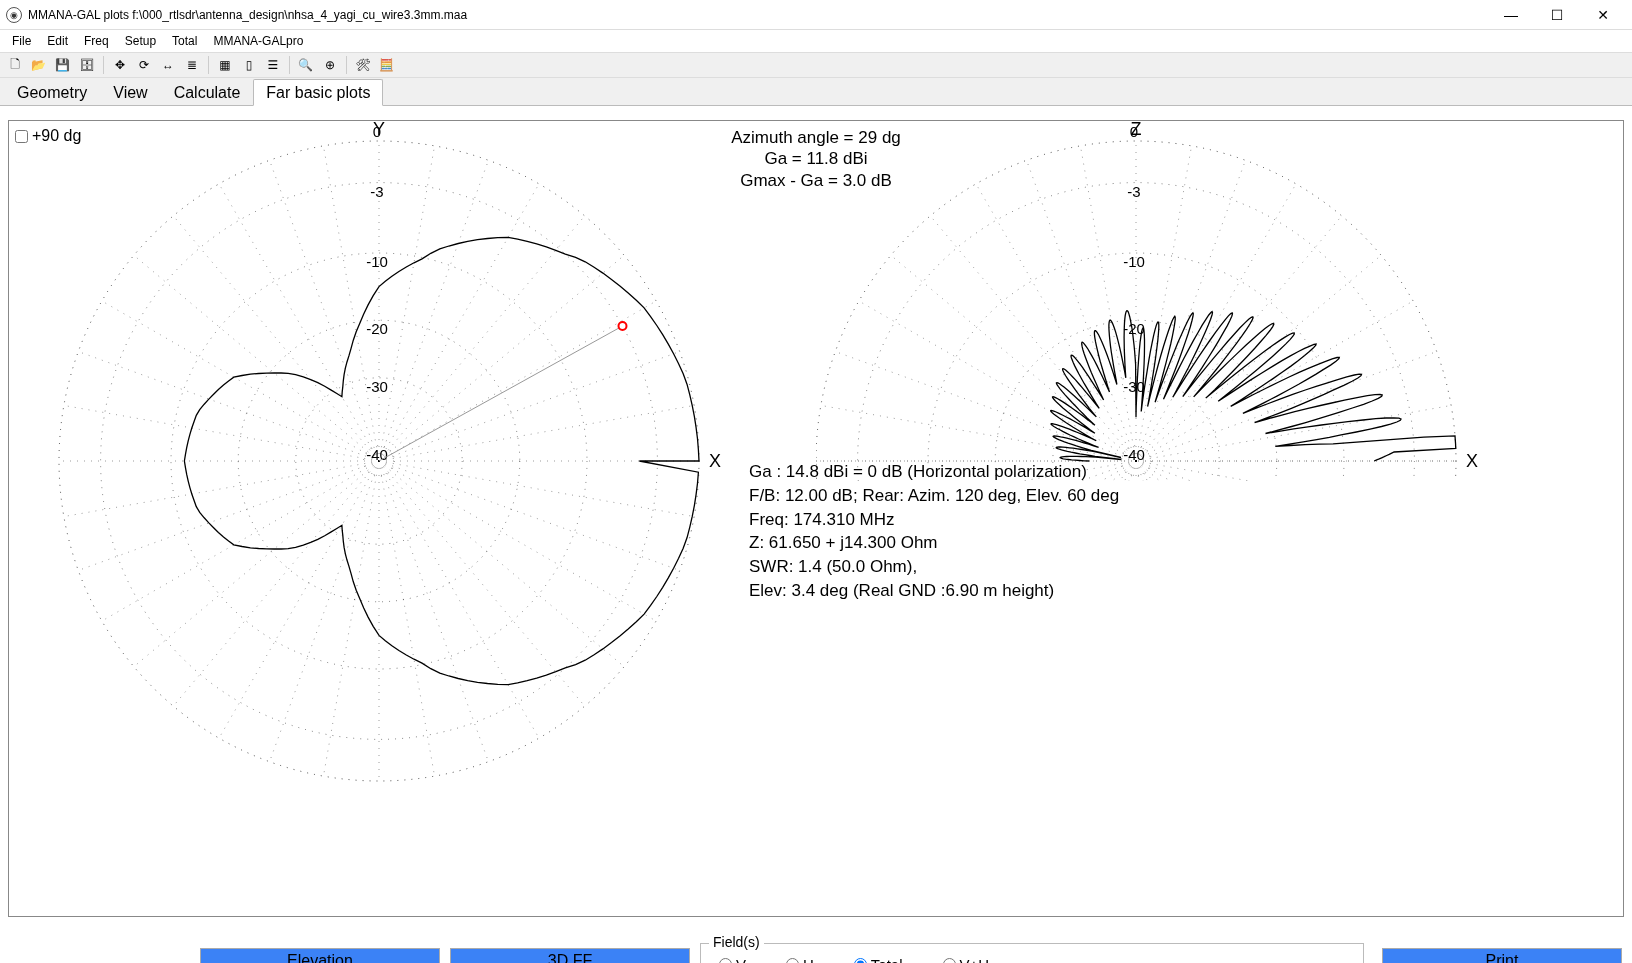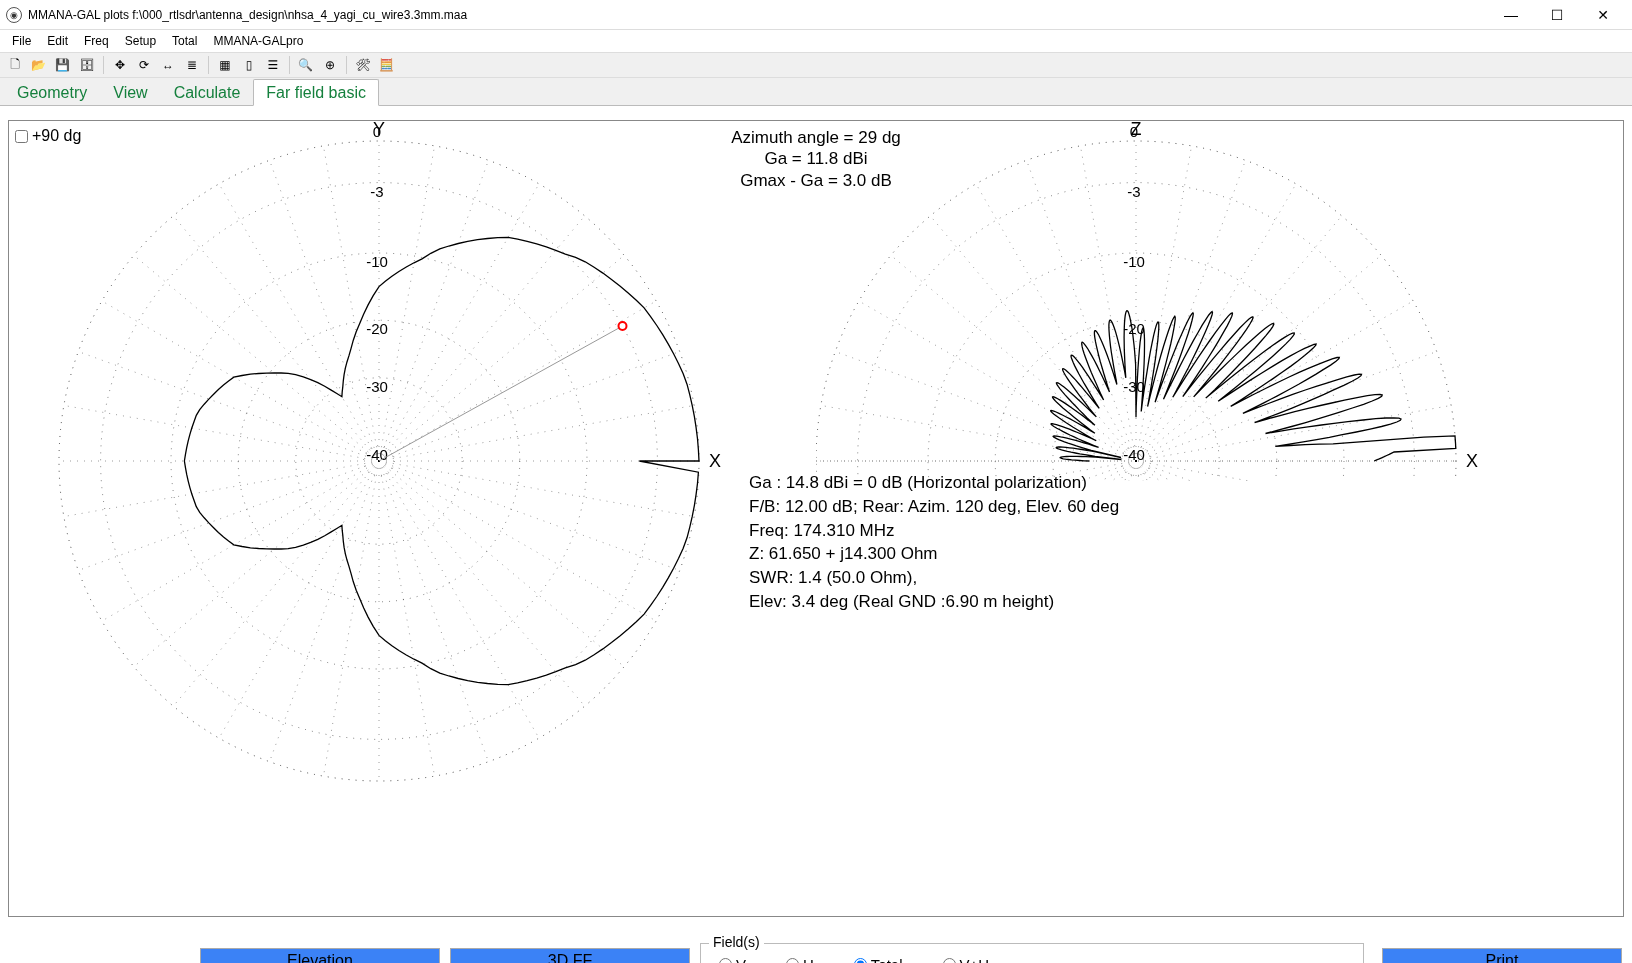--- a/index.html
+++ b/index.html
@@ -82,21 +82,21 @@
     padding-left: 4px;
   }
   .main-tab {
     padding: 4px 12px;
     font-size: 16px;
     cursor: default;
     border: 1px solid transparent;
     border-bottom: none;
     position: relative;
     top: 1px;
-    color: #15803d;
+    color: #000000;
   }
   .main-tab.active {
     background: #fff;
     border-color: #bbb;
     border-bottom: 1px solid #fff;
     border-radius: 2px 2px 0 0;
   }
 
   
   .plot-area {
@@ -133,21 +133,21 @@
     top: 6px;
     left: 50%;
     transform: translateX(-50%);
     text-align: center;
     font-size: 17px;
     line-height: 1.25;
   }
 
   .result-text {
     position: absolute;
-    top: 350px;
+    top: 339px;
     left: 740px;
     font-size: 17px;
     line-height: 1.4;
   }
 
   svg.polar { display: block; }
 
   
   .bottom-bar {
     height: 60px;
@@ -245,21 +245,21 @@
     <div class="tool-btn">⊕</div>
     <div class="tool-sep"></div>
     <div class="tool-btn">🛠</div>
     <div class="tool-btn">🧮</div>
   </div>
 
 <div class="main-tabs" id="mainTabs">
     <div class="main-tab">Geometry</div>
     <div class="main-tab">View</div>
     <div class="main-tab">Calculate</div>
-    <div class="main-tab active">Far field basic</div>
+    <div class="main-tab active">Far basic plots</div>
   </div>
 
 <div class="plot-area">
 
   <label class="checkbox-90">
     <input type="checkbox" style="">
     <span>+90 dg</span>
   </label>
 
   <div class="plot-readout">

